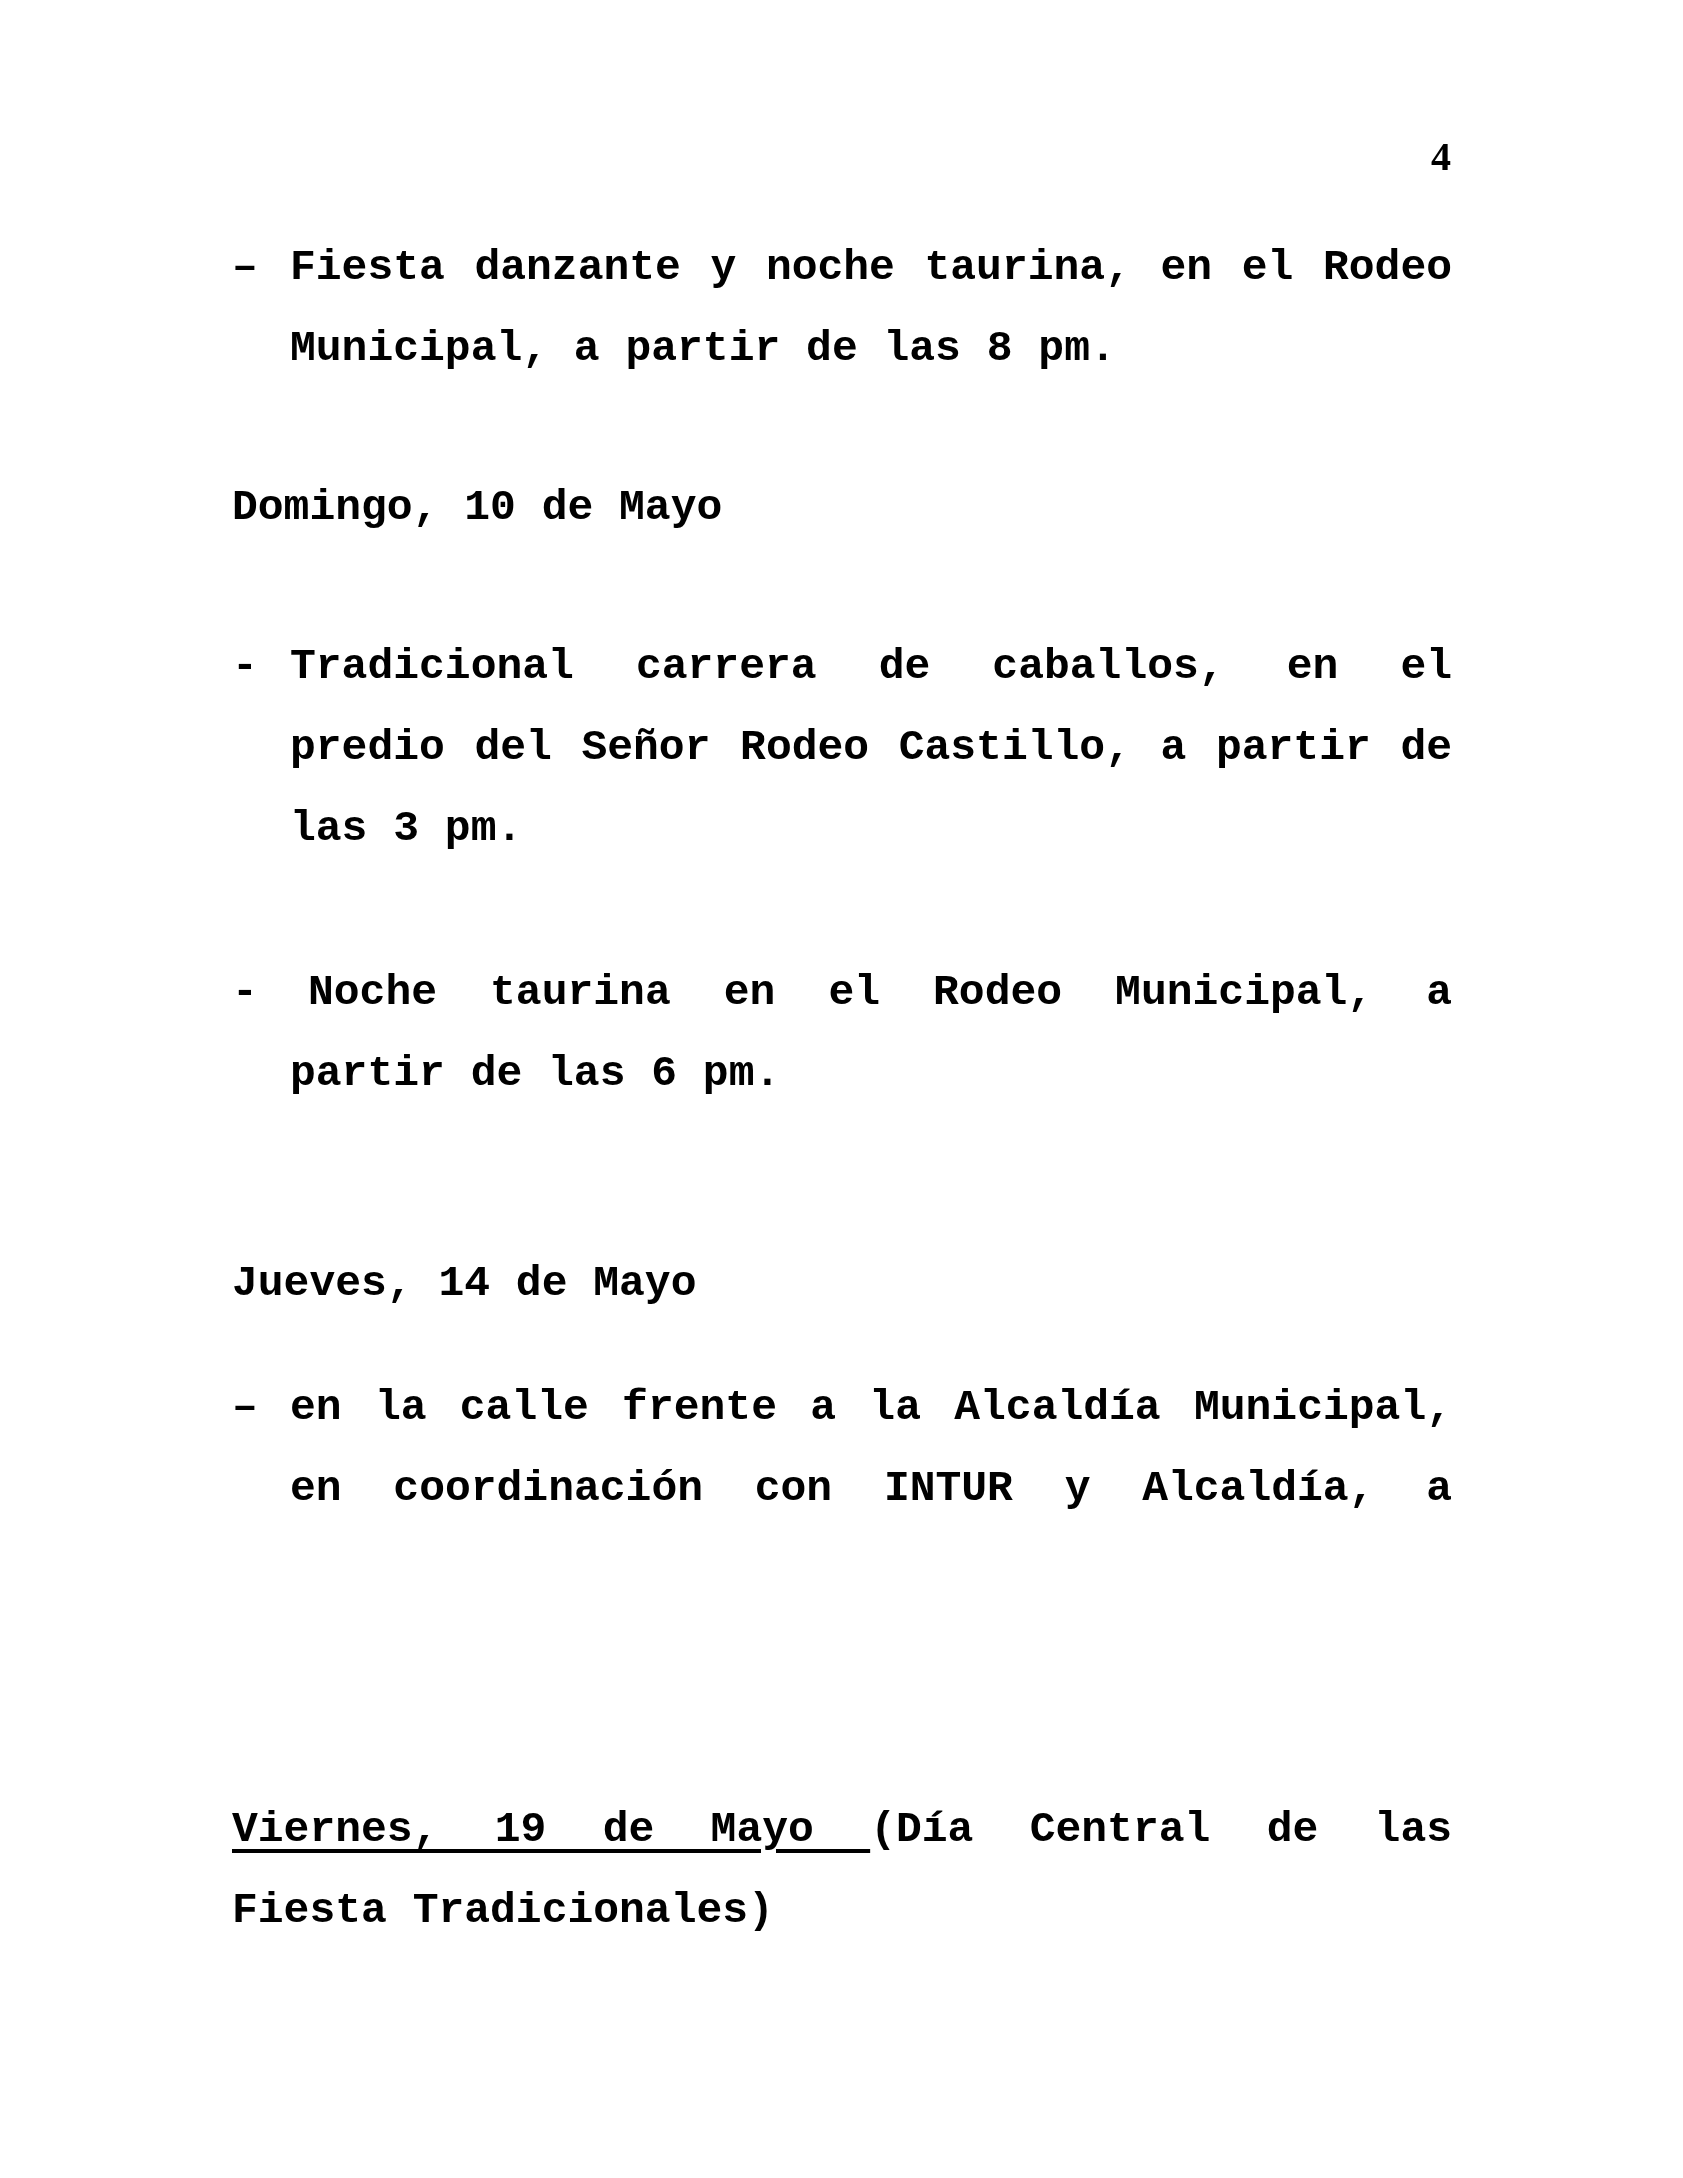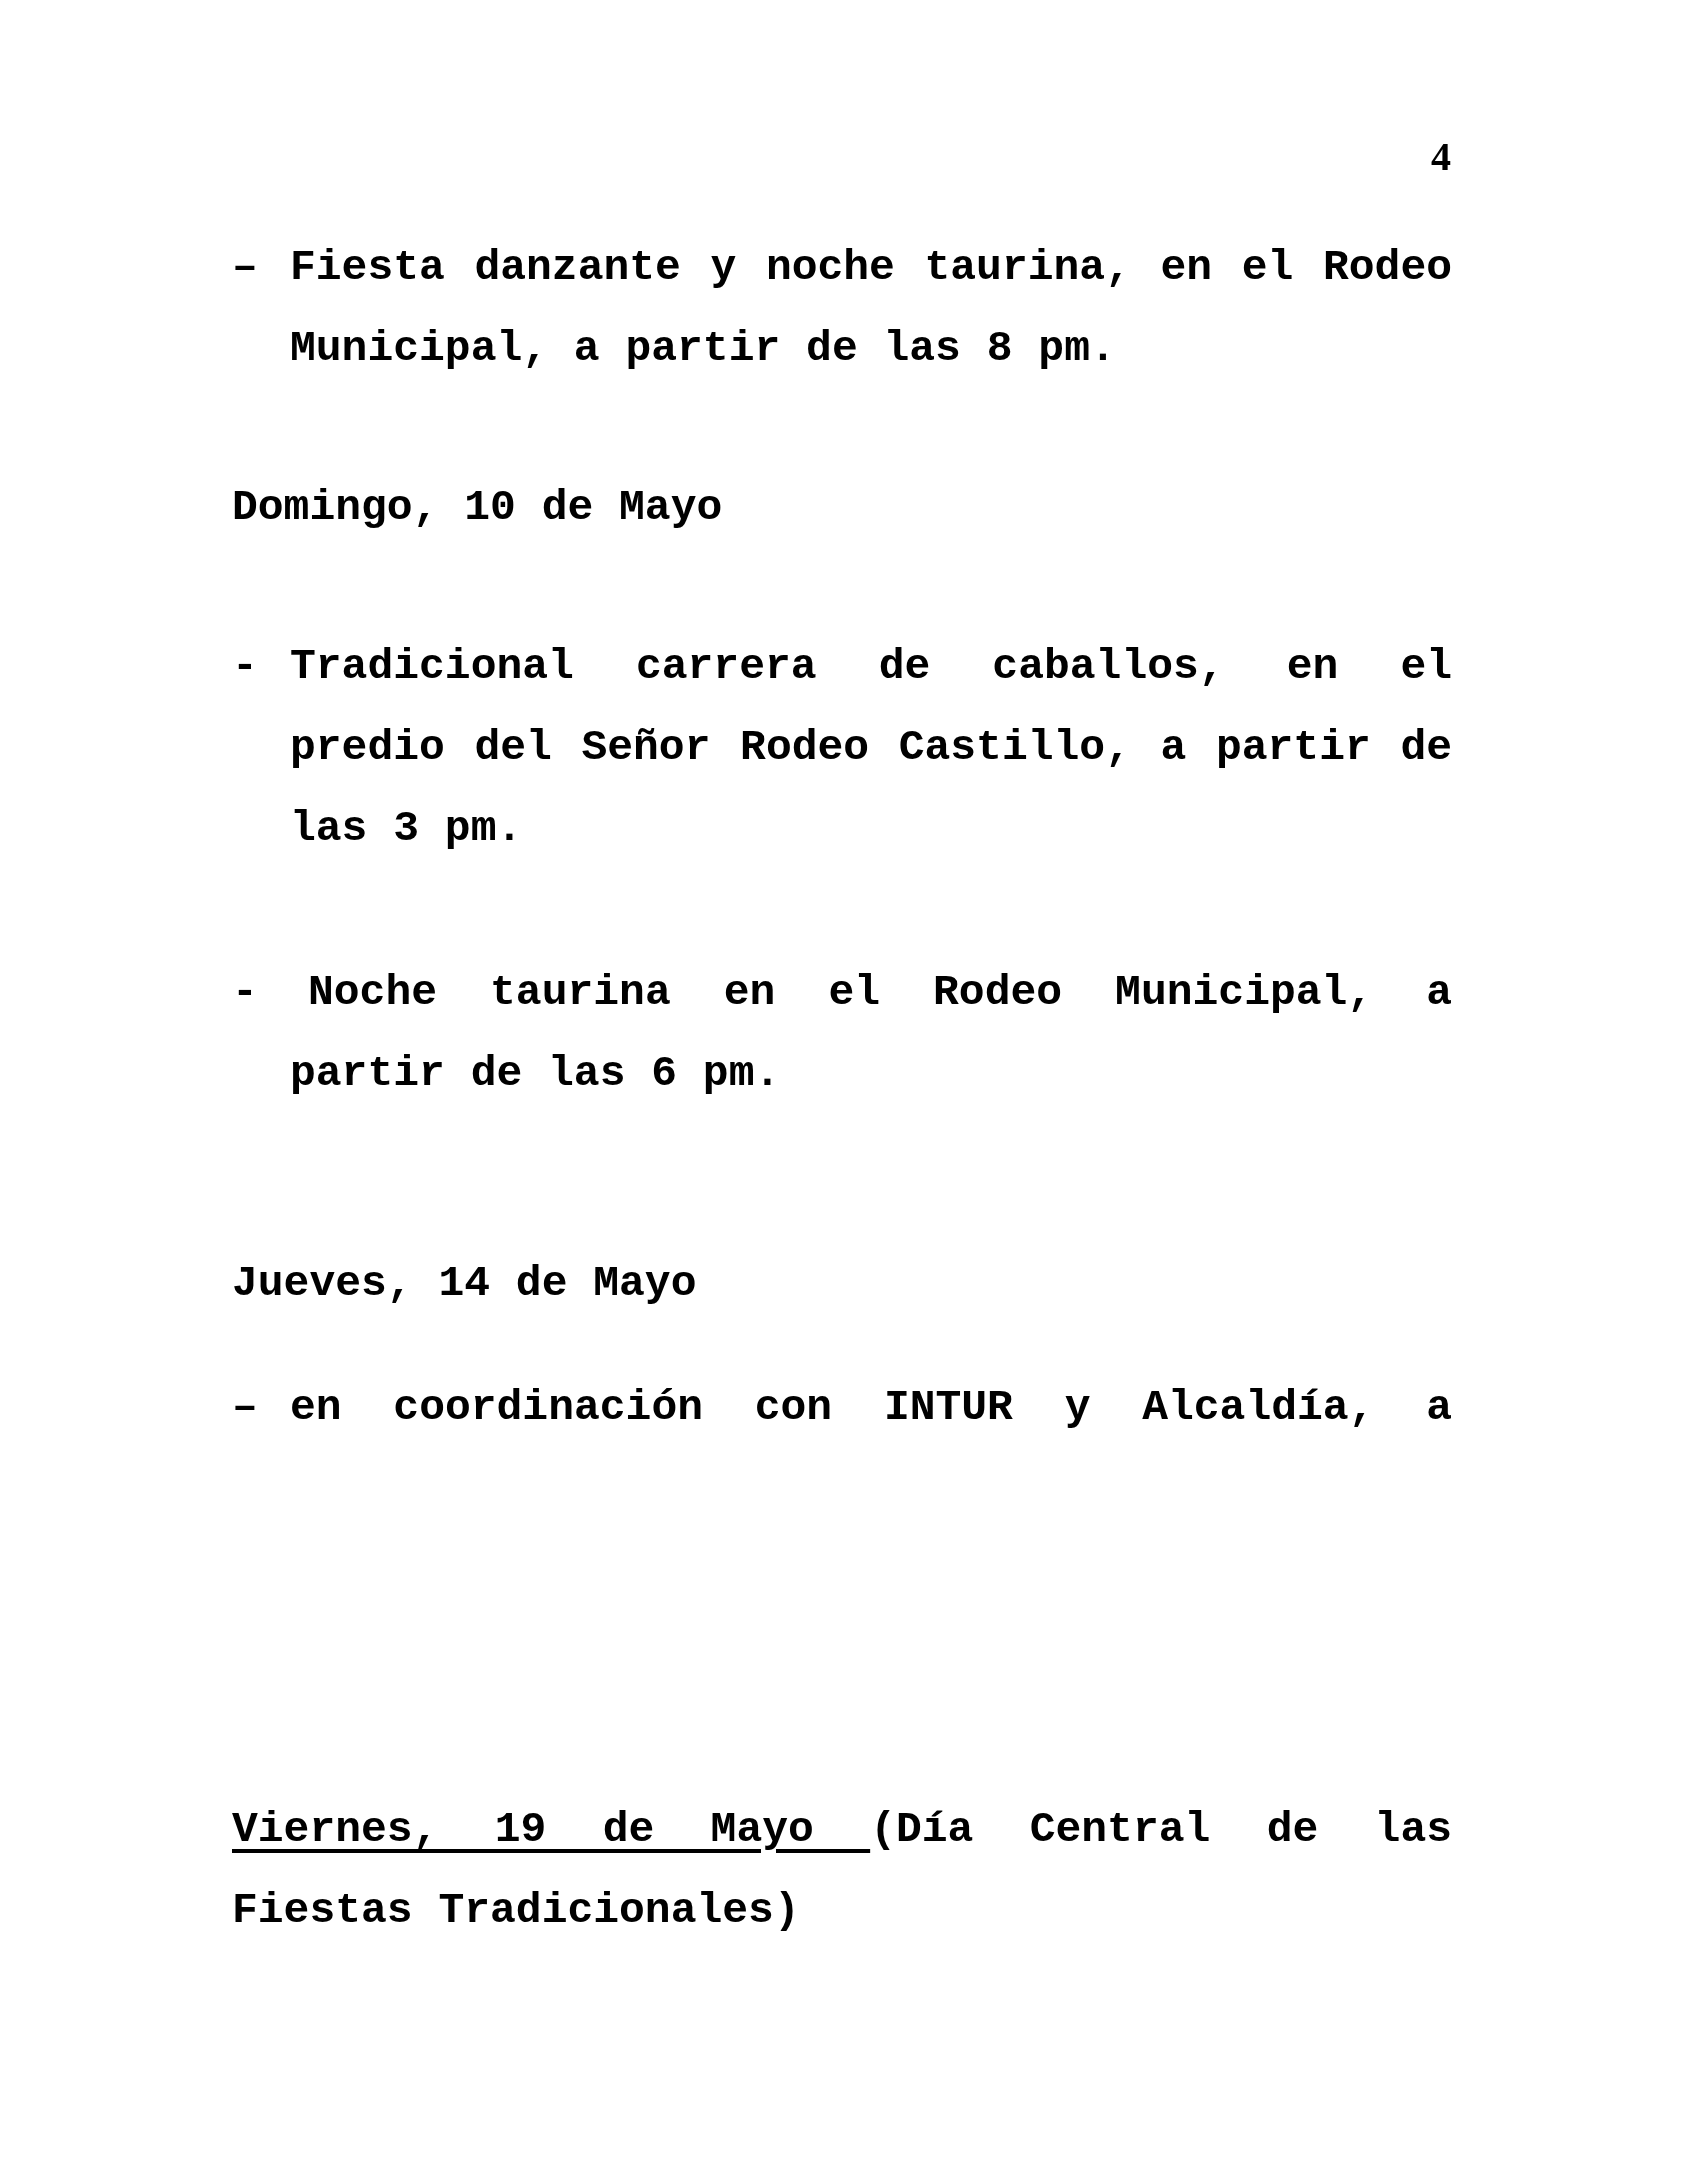--- a/index.html
+++ b/index.html
@@ -107,21 +107,22 @@
     <span class="line first" style="padding-left:18px;">Noche taurina en el Rodeo Municipal, a</span>
     <span class="line last">partir de las 6 pm.</span>
   </div>
 </div>
 
 <div class="block heading" style="top:1243px;">Jueves, 14 de Mayo</div>
 
 <div class="block item" style="top:1367px;">
   <span class="bullet">–</span>
   <div class="body">
+    <span class="line">en la calle frente a la Alcaldía Municipal,</span>
     <span class="line">en coordinación con INTUR y Alcaldía, a</span>
   </div>
 </div>
 
 <div class="block viernes" style="top:1789px;">
   <span class="line"><span class="underlined">Viernes, 19 de Mayo </span><span>(Día Central de las</span></span>
-  <span class="line last">Fiestas Tradicionales)</span>
+  <span class="line last">Fiesta Tradicionales)</span>
 </div>
 
 
 </body></html>

